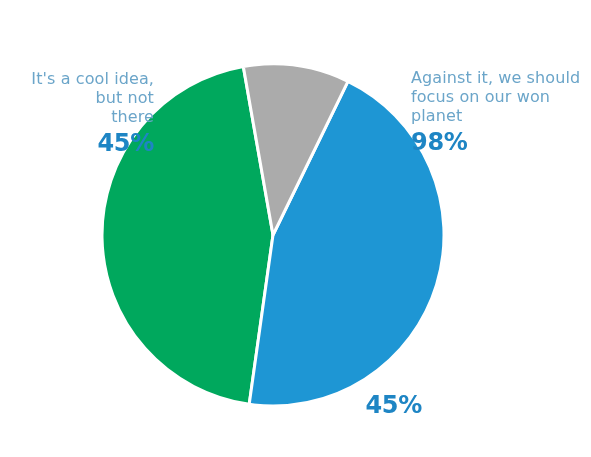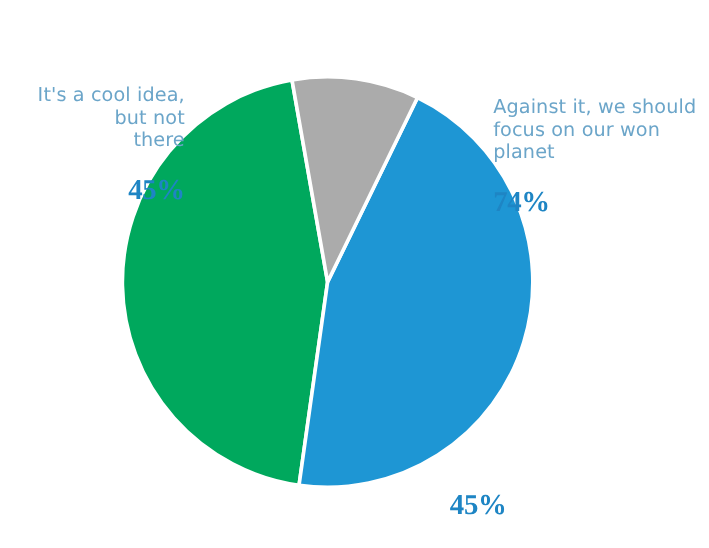--- a/index.html
+++ b/index.html
@@ -38,34 +38,33 @@
     font-weight: 400;
     color: #6ba5c9;
     letter-spacing: 0.1px;
     white-space: pre-line;
   }
   .label-pct {
     font-size: 24px;
     font-weight: 700;
     color: #1e85c4;
     letter-spacing: -0.3px;
-    margin-top: 18px;
-    font-family: Liberation Serif, serif;
+    margin-top: 2px;
   }
   
   #label-green {
     left: 4px;
     top: 70px;
     width: 150px;
     text-align: right;
   }
   
   #label-gray {
     left: 411px;
-    top: 80px;
+    top: 69px;
     width: 176px;
     text-align: left;
   }
   
   #label-blue {
     left: 300px;
     top: 389px;
     width: 122px;
     text-align: right;
   }
@@ -86,20 +85,20 @@
 
   <div class="label-block" id="label-green">
     <div class="label-text">It's a cool idea, but not
 there</div>
     <div class="label-pct">45%</div>
   </div>
 
   <div class="label-block" id="label-gray">
     <div class="label-text">Against it, we should
 focus on our won planet</div>
-    <div class="label-pct">74%</div>
+    <div class="label-pct">98%</div>
   </div>
 
   <div class="label-block" id="label-blue">
     <div class="label-pct">45%</div>
   </div>
 
 </div>
 
 </body></html>

